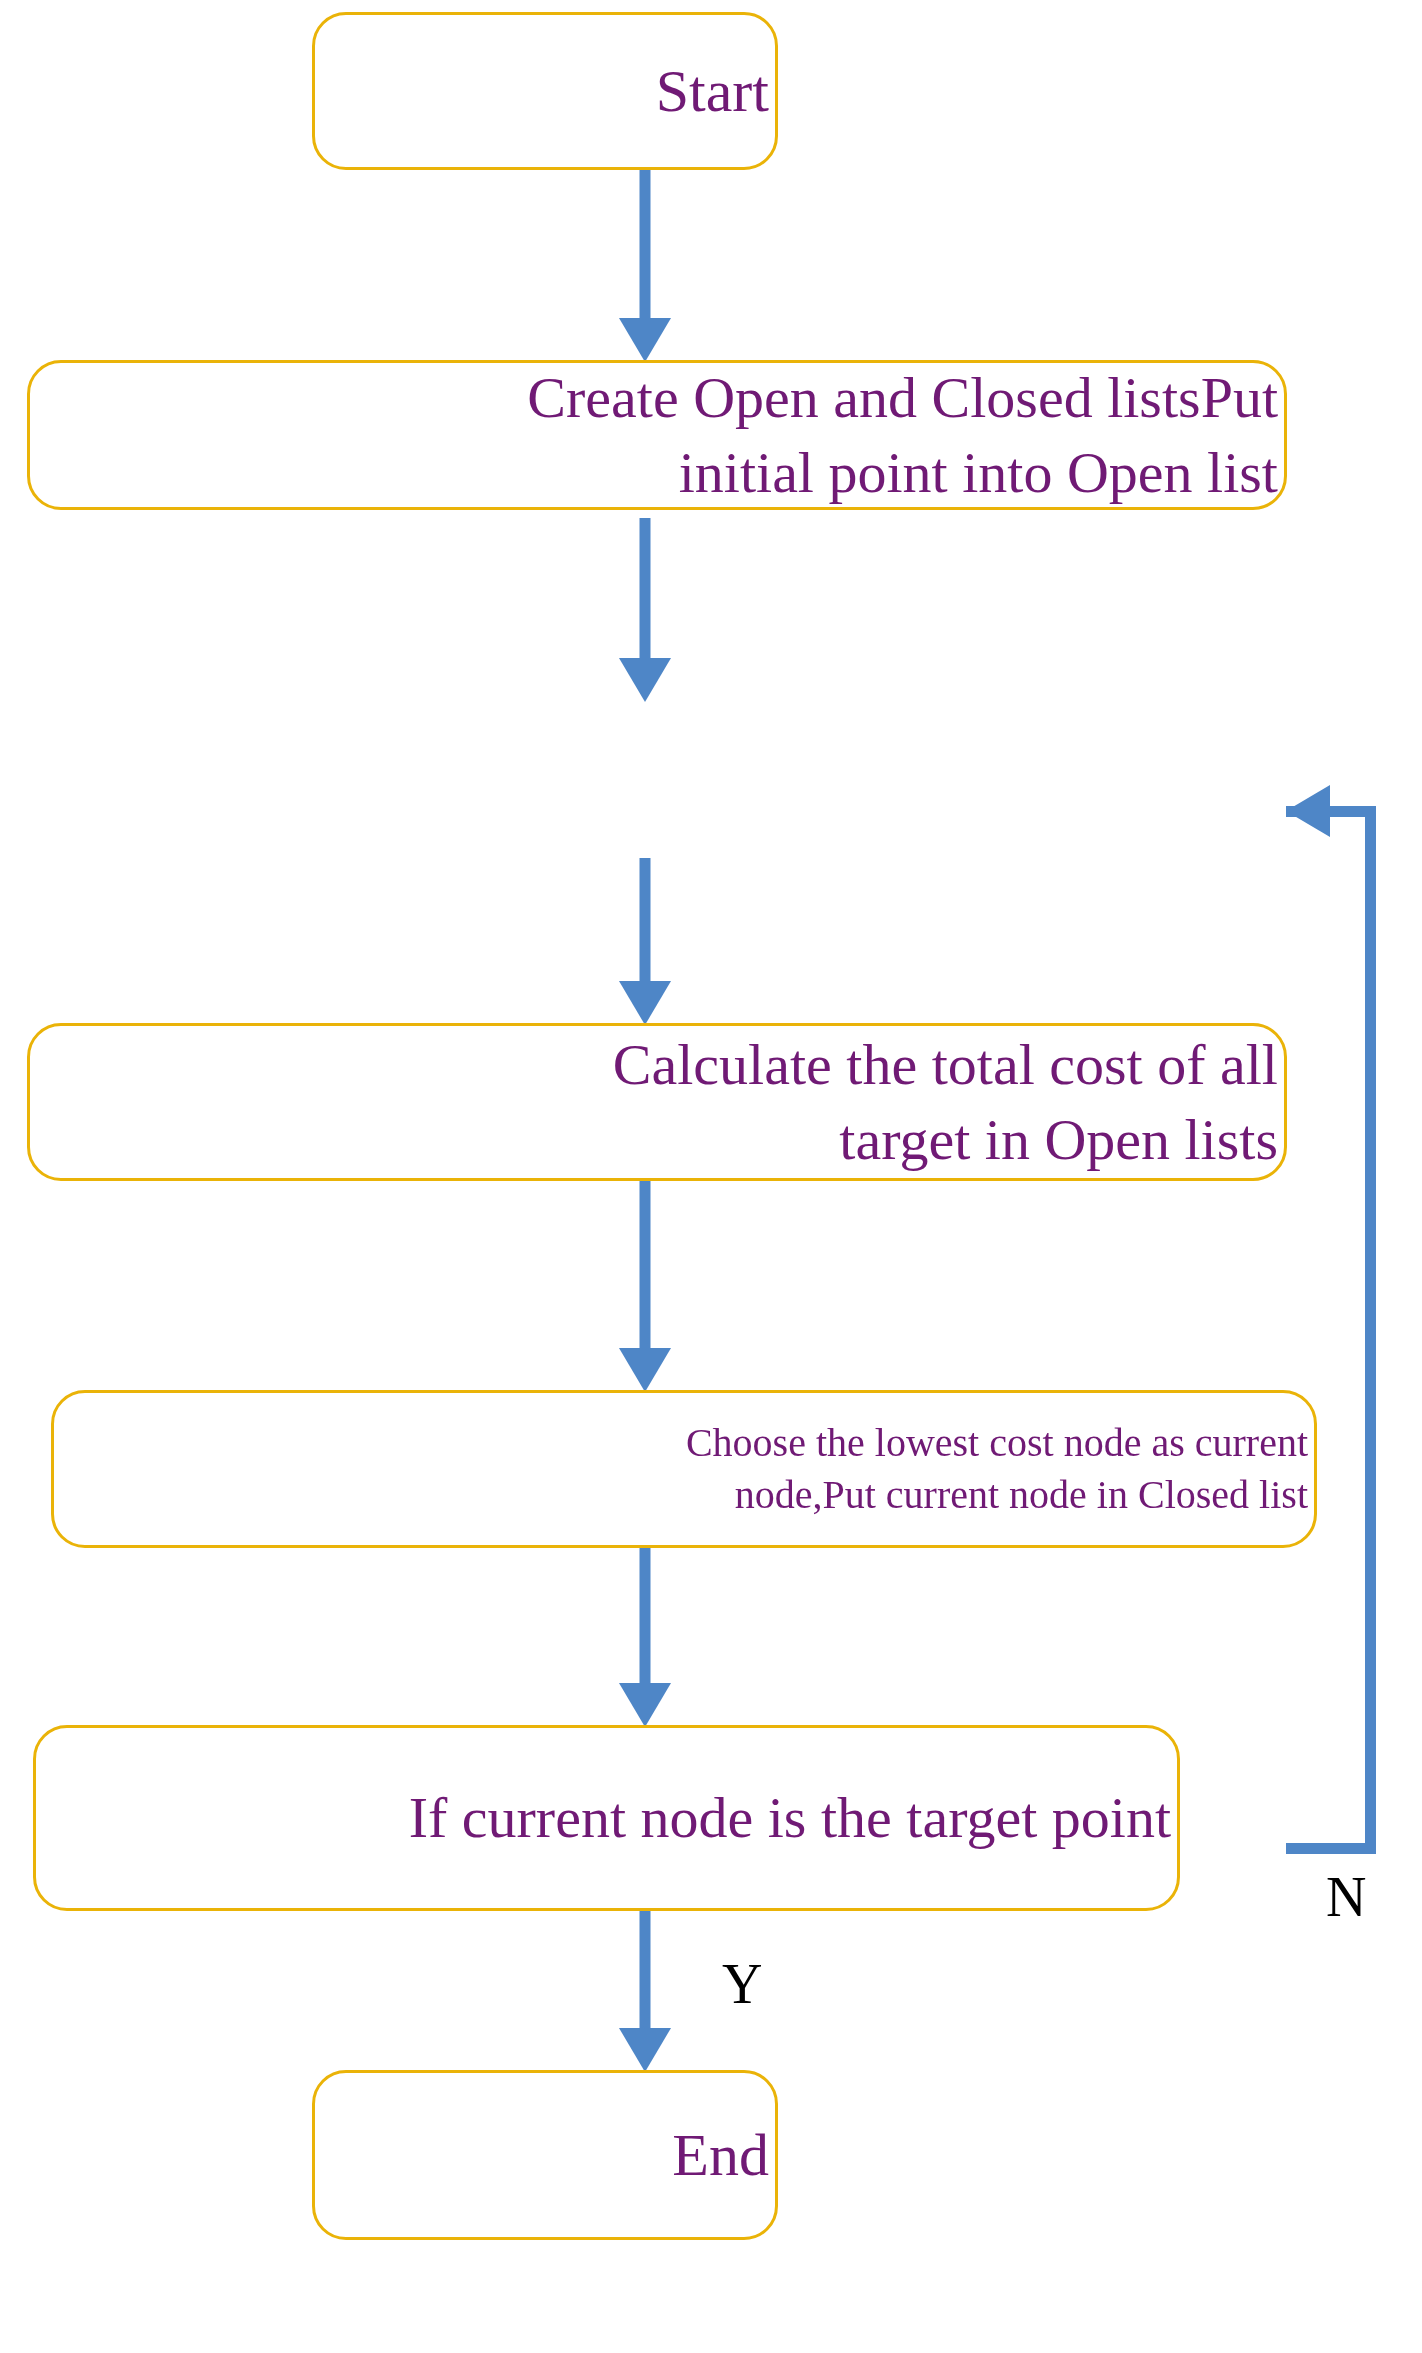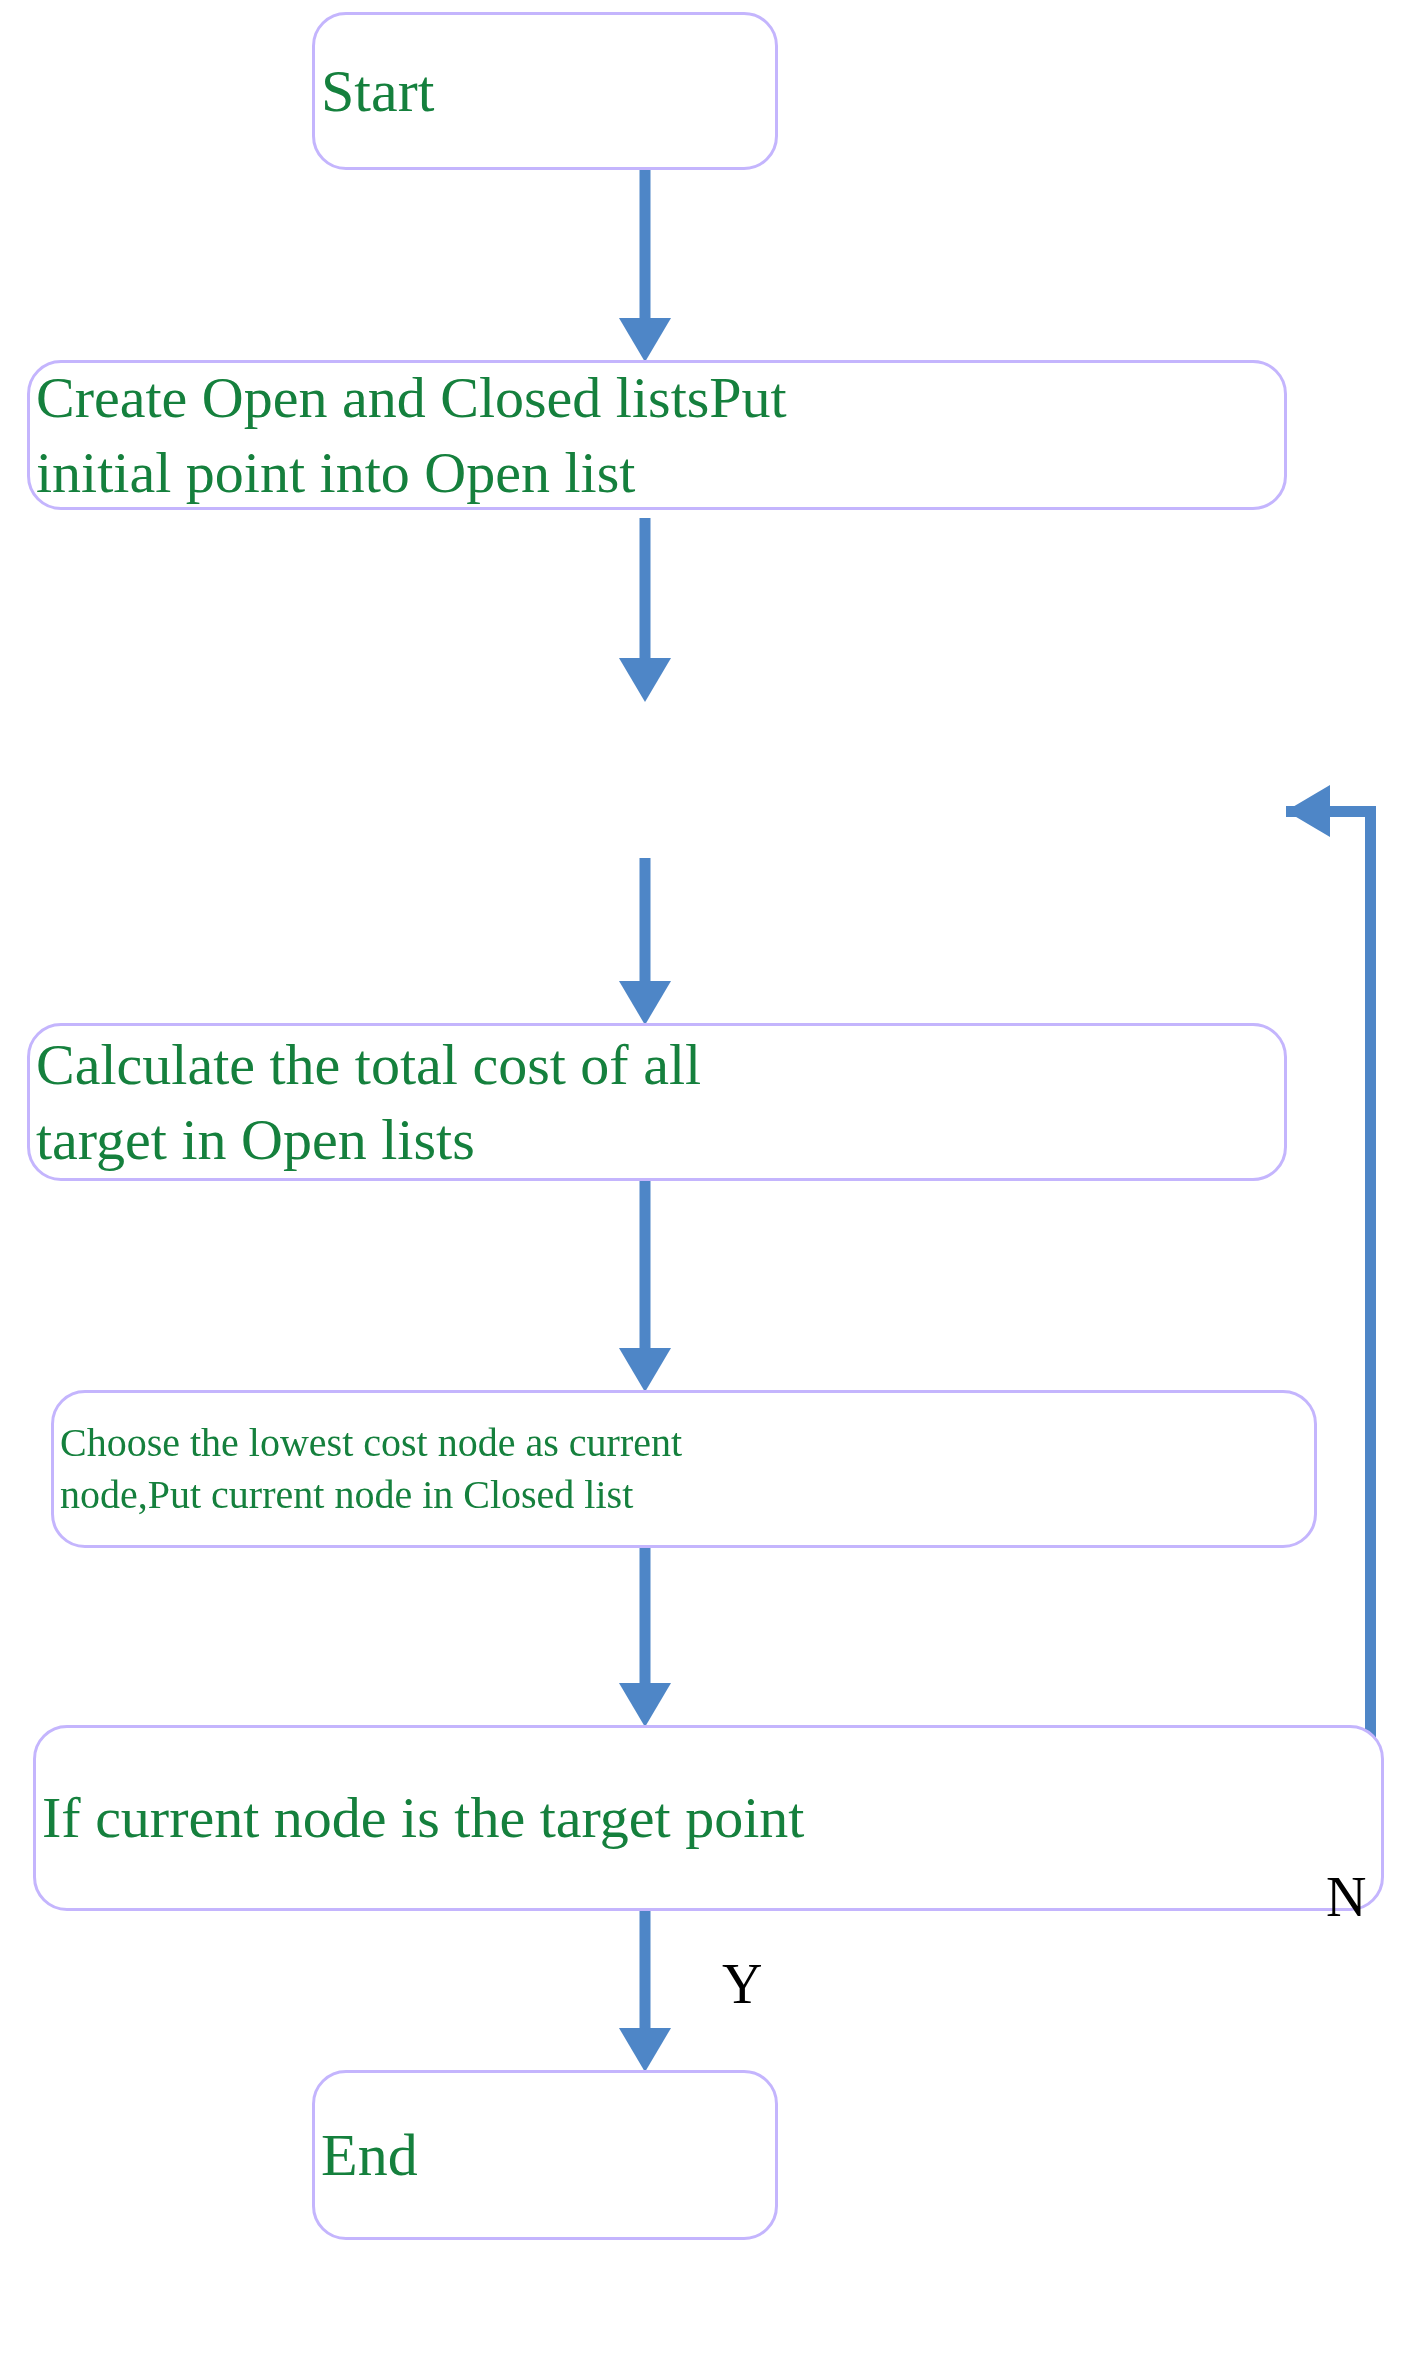--- a/index.html
+++ b/index.html
@@ -16,45 +16,45 @@
     width: 1422px;
     height: 2353px;
     background: #ffffff;
     overflow: hidden;
   }
   
   .node {
     position: absolute;
     box-sizing: border-box;
     background: #ffffff;
-    border: 3px solid #c4b5fd;
+    border: 3px solid #eab308;
     border-radius: 34px;
     display: flex;
     align-items: center;
     justify-content: center;
-    text-align: left;
-    color: #15803d;
+    text-align: right;
+    color: #701a75;
     line-height: 1.30;
     letter-spacing: 0px;
     z-index: 3;
   }
   .node .txt {
     display: block;
     width: 100%;
     padding: 0 6px;
     box-sizing: border-box;
     white-space: pre-line;
   }
   
   #node-start   { left: 312px;  top: 12px;   width: 466px;  height: 158px; font-size: 60px; }
   #node-create  { left: 27px;   top: 360px;  width: 1260px; height: 150px; font-size: 58px; }
   #node-addring { left: 30px;   top: 700px;  width: 1256px; height: 158px; font-size: 58px; }
   #node-calc    { left: 27px;   top: 1023px; width: 1260px; height: 158px; font-size: 58px; }
   #node-choose  { left: 24px;   top: 1390px; width: 1266px; height: 158px; font-size: 40px; margin-left: 27px; }
-  #node-if      { left: 33px;   top: 1725px; width: 1351px; height: 186px; font-size: 58px; }
+  #node-if      { left: 33px;   top: 1725px; width: 1147px; height: 186px; font-size: 58px; }
   #node-end     { left: 312px;  top: 2070px; width: 466px;  height: 170px; font-size: 60px; }
 
   
   .arrow-v {
     position: absolute;
     z-index: 2;
   }
   .arrow-v .shaft {
     position: absolute;
     left: 50%;

